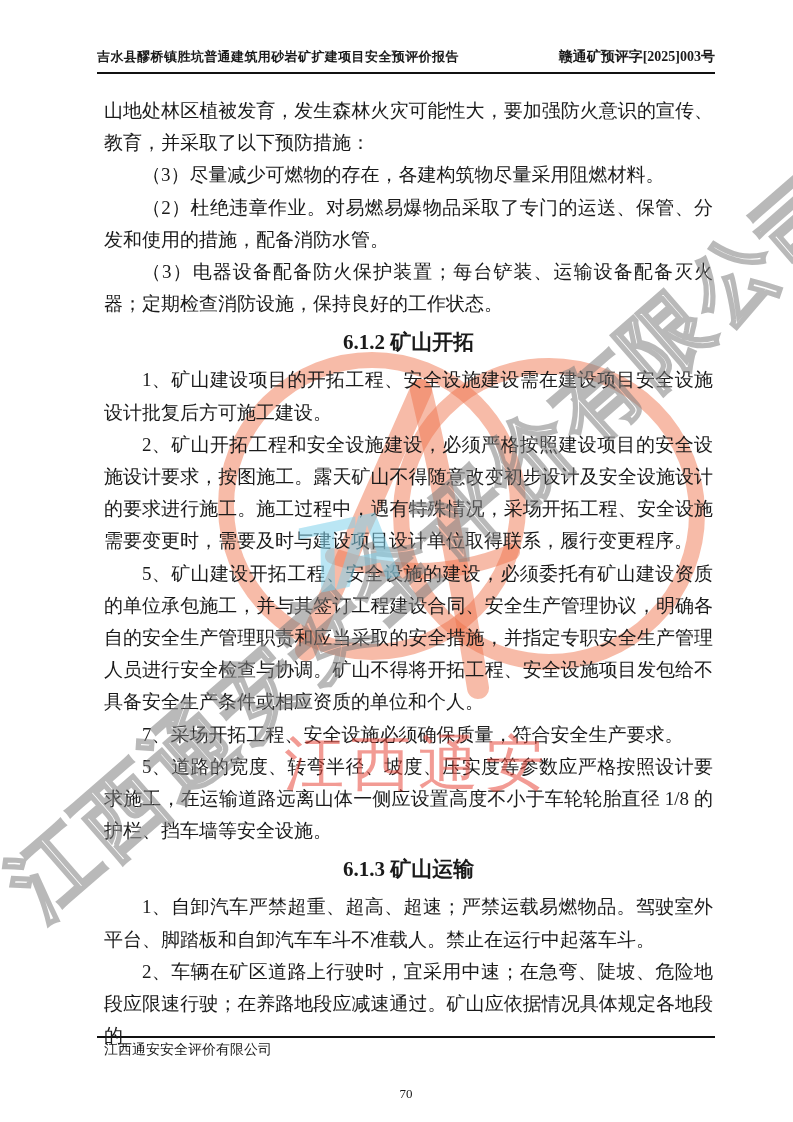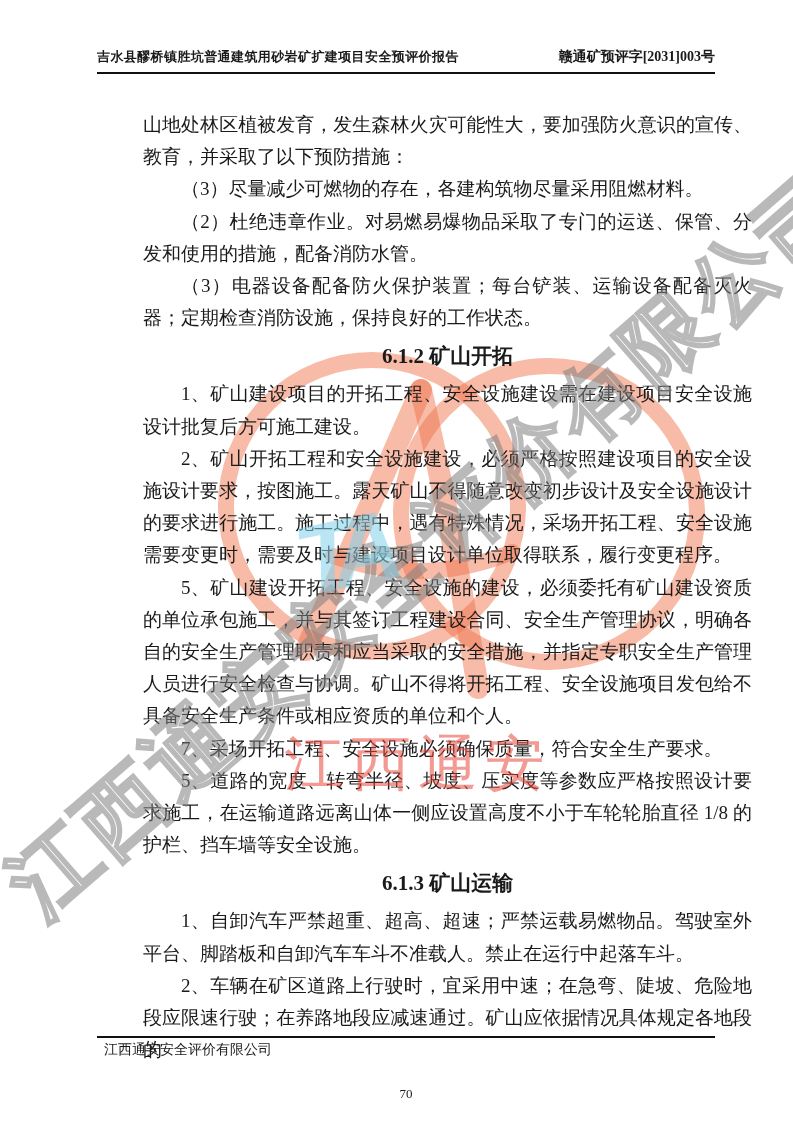--- a/index.html
+++ b/index.html
@@ -22,25 +22,24 @@
   }
   .header .h-right{
     font-size:14px;font-weight:bold;white-space:nowrap;
   }
   .header-rule{
     position:absolute;left:97px;top:72px;width:618px;height:0;
     border-top:2px solid #111;
   }
   
   .doc-body{
-    position:absolute;left:104px;top:109px;width:609px;
+    position:absolute;left:104px;top:95px;width:609px;
     font-size:19px;line-height:32.2px;
     text-align:justify;
     z-index:1;
-    margin-left:39px;
   }
   .doc-body p{margin:0;padding:0;}
   .doc-body p.body{text-indent:2em;}
   .doc-body p.body-flush{text-indent:0;}
   .doc-body p.heading{
     font-size:21px;font-weight:bold;line-height:30px;
     margin:7px 0 7px 0;text-indent:0;text-align:center;
     font-family:"Liberation Serif","DejaVu Serif",serif;
   }
   
@@ -94,21 +93,21 @@
         <circle cx="549" cy="514" r="148" stroke-width="16"></circle>
         <path d="M421 390 L306 650" stroke-width="22" stroke-linecap="round"></path>
         <path d="M421 390 C440 470 462 590 478 688" stroke-width="22" stroke-linecap="round"></path>
         <path d="M333 556 Q424 588 512 552" stroke-width="16" stroke-linecap="round"></path>
       </g>
     </svg>
   </div>
 
   <div class="header">
     <span class="h-left">吉水县醪桥镇胜坑普通建筑用砂岩矿扩建项目安全预评价报告</span>
-    <span class="h-right">赣通矿预评字[2031]003号</span>
+    <span class="h-right">赣通矿预评字[2025]003号</span>
   </div>
   <div class="header-rule"></div>
 
   <div class="doc-body">
       <p class="body-flush">山地处林区植被发育，发生森林火灾可能性大，要加强防火意识的宣传、教育，并采取了以下预防措施：</p>
       <p class="body">（3）尽量减少可燃物的存在，各建构筑物尽量采用阻燃材料。</p>
       <p class="body">（2）杜绝违章作业。对易燃易爆物品采取了专门的运送、保管、分发和使用的措施，配备消防水管。</p>
       <p class="body">（3）电器设备配备防火保护装置；每台铲装、运输设备配备灭火器；定期检查消防设施，保持良好的工作状态。</p>
       <p class="heading">6.1.2 矿山开拓</p>
       <p class="body">1、矿山建设项目的开拓工程、安全设施建设需在建设项目安全设施设计批复后方可施工建设。</p>

